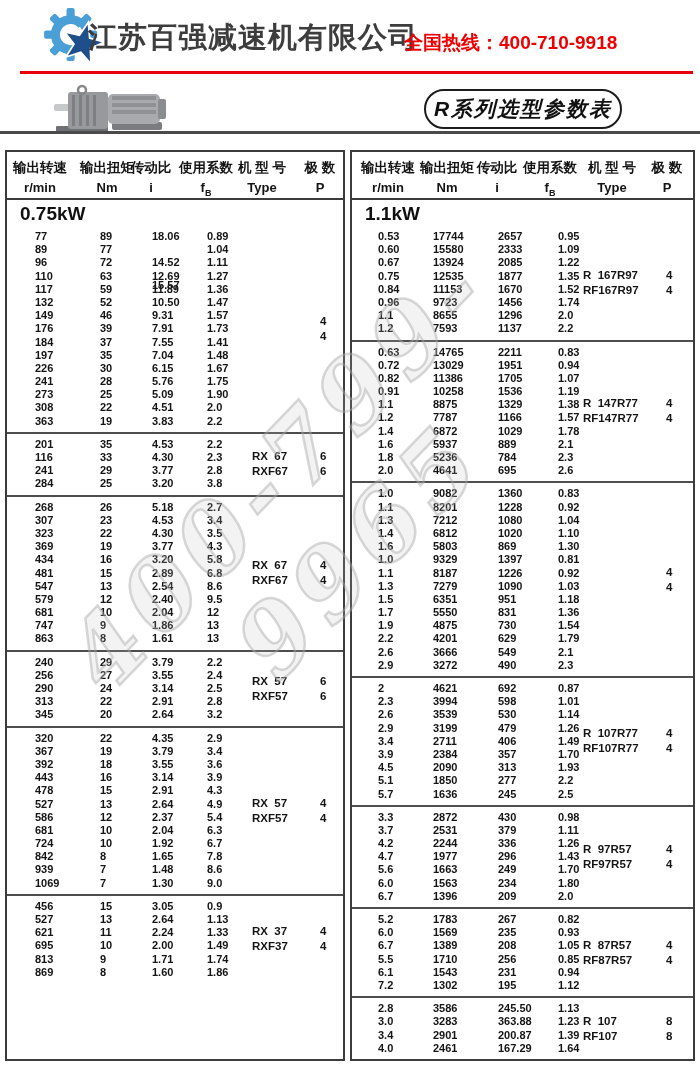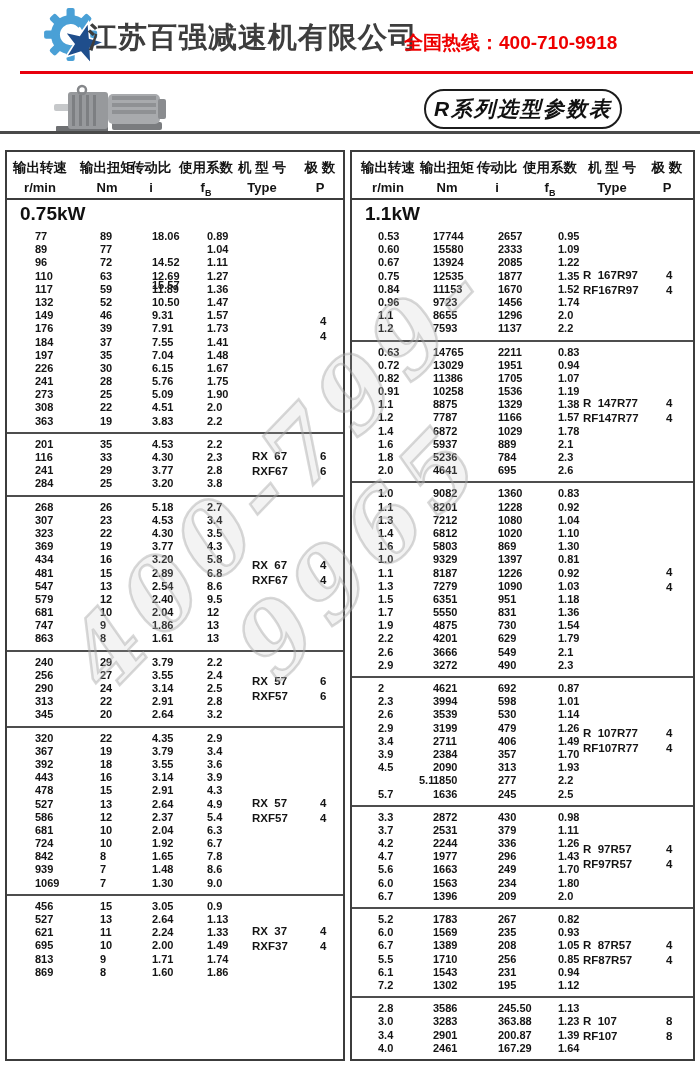--- a/index.html
+++ b/index.html
@@ -595,21 +595,21 @@
         <div class="num c2" style="grid-area: 5 / 3;">406</div>
         <div class="num c3" style="grid-area: 5 / 4;">1.49</div>
         <div class="num c0" style="grid-area: 6 / 1;">3.9</div>
         <div class="num c1" style="grid-area: 6 / 2;">2384</div>
         <div class="num c2" style="grid-area: 6 / 3;">357</div>
         <div class="num c3" style="grid-area: 6 / 4;">1.70</div>
         <div class="num c0" style="grid-area: 7 / 1;">4.5</div>
         <div class="num c1" style="grid-area: 7 / 2;">2090</div>
         <div class="num c2" style="grid-area: 7 / 3;">313</div>
         <div class="num c3" style="grid-area: 7 / 4;">1.93</div>
-        <div class="num c0" style="grid-area: 8 / 1; margin-left: 41px;">5.1</div>
+        <div class="num c0" style="grid-area: 8 / 1;">5.1</div>
         <div class="num c1" style="grid-area: 8 / 2;">1850</div>
         <div class="num c2" style="grid-area: 8 / 3;">277</div>
         <div class="num c3" style="grid-area: 8 / 4;">2.2</div>
         <div class="num c0" style="grid-area: 9 / 1;">5.7</div>
         <div class="num c1" style="grid-area: 9 / 2;">1636</div>
         <div class="num c2" style="grid-area: 9 / 3;">245</div>
         <div class="num c3" style="grid-area: 9 / 4;">2.5</div>
         <div class="typecell" style="grid-row: 1 / span 9;">
           <div class="tline">R  107R77</div>
           <div class="tline">RF107R77</div>

